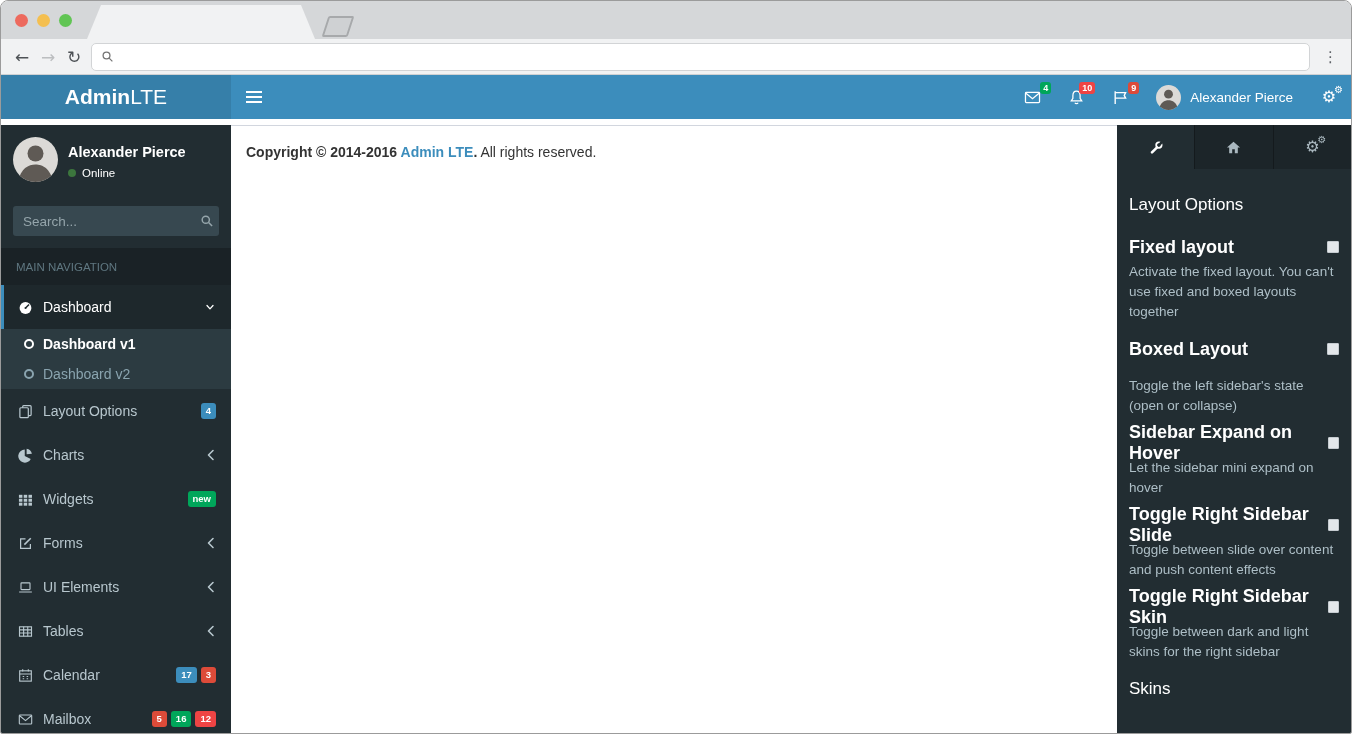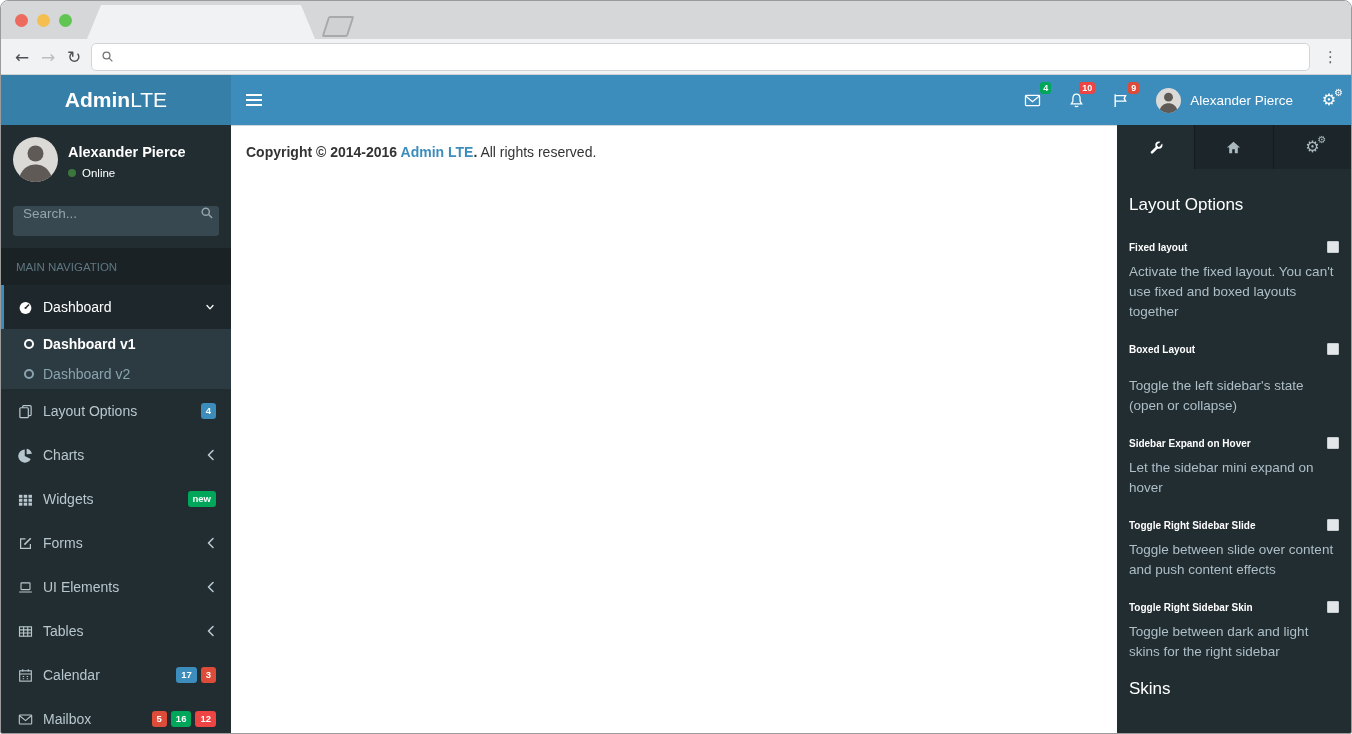--- a/index.html
+++ b/index.html
@@ -20,21 +20,21 @@
   .toolbar { height:36px; background:#f1f2f3; border-bottom:1px solid #cfd1d3; display:flex; align-items:center; padding:0 8px; }
   .nav-ico { width:26px; text-align:center; font-size:17px; color:#4e5256; font-family:"DejaVu Sans",sans-serif; }
   .nav-ico.disabled { color:#bcbec0; }
   .addressbar { flex:1; height:28px; background:#fff; border:1px solid #d2d4d6; border-radius:5px;
                 margin:0 8px 0 4px; display:flex; align-items:center; padding:0 9px; }
   .addressbar input { border:0; outline:none; flex:1; font-size:13px; color:#333; background:transparent; }
   .dots { color:#5f6368; font-size:15px; padding:0 5px; font-family:"DejaVu Sans",sans-serif; }
 
   
   .app { position:relative; height:659px; background:#fff; }
-  .main-header { height:50px; display:flex; }
+  .main-header { height:44px; display:flex; }
   .logo { width:230px; background:#367fa9; color:#fff; font-size:21px; display:flex; align-items:center; justify-content:center; }
   .logo b { font-weight:700; } .logo span { font-weight:300; }
   .navbar { flex:1; background:#3c8dbc; display:flex; justify-content:space-between; }
   .hamburger { width:46px; display:flex; flex-direction:column; align-items:center; justify-content:center; gap:3px; cursor:pointer; }
   .hamburger i { width:16px; height:2px; background:#fff; display:block; }
   .nav-right { display:flex; align-items:stretch; }
   .nav-item { position:relative; width:44px; display:flex; align-items:center; justify-content:center; color:#fff; cursor:pointer; }
   .nav-badge { position:absolute; top:7px; right:3px; font-size:9px; font-weight:700; color:#fff;
                padding:1px 3px; border-radius:3px; line-height:1.15; }
   .bg-green { background:#00a65a; } .bg-yellow { background:#ef4444; } .bg-red { background:#dd4b39; } .bg-blue { background:#3c8dbc; }
@@ -43,21 +43,21 @@
   .gears { position:relative; font-family:"DejaVu Sans",sans-serif; line-height:1; }
   .gears .g1 { font-size:16px; } .gears .g2 { font-size:10px; position:absolute; top:-4px; right:-7px; }
 
   
   .left-sidebar { position:absolute; left:0; top:50px; bottom:0; width:230px; background:#222d32; color:#b8c7ce; overflow:hidden; }
   .user-panel { display:flex; gap:10px; padding:12px 10px 12px 12px; }
   .avatar-45 { width:45px; height:45px; border-radius:50%; overflow:hidden; flex:none; }
   .up-name { color:#fff; font-weight:700; font-size:14.5px; margin:7px 0 7px; }
   .up-status { font-size:11.5px; color:#fff; display:flex; align-items:center; gap:6px; }
   .online-dot { width:8px; height:8px; border-radius:50%; background:#3c763d; display:inline-block; }
-  .search { margin:12px 12px 0; height:30px; background:#374850; border-radius:3px; display:flex; align-items:flex-start; padding:0 10px; }
+  .search { margin:12px 12px 0; height:30px; background:#374850; border-radius:3px; display:flex; align-items:center; padding:0 10px; }
   .search input { flex:1; background:transparent; border:0; outline:none; color:#ccc; font-size:13.5px; }
   .search input::placeholder { color:#95a5ab; }
   .nav-section-header { margin-top:12px; background:#1a2226; color:#5f7780; font-size:11.5px; padding:13px 15px 12px; }
   .menu { list-style:none; }
   .menu > li { height:44px; display:flex; align-items:center; gap:9px; padding:0 15px; font-size:14px; cursor:pointer; }
   .menu > li.active { background:#1e282c; color:#fff; border-left:3px solid #3c8dbc; padding-left:12px; }
   .menu .mi { width:18px; display:flex; justify-content:center; flex:none; }
   .right-slot { margin-left:auto; display:flex; gap:4px; align-items:center; }
   .menu-badge { font-size:9.5px; font-weight:700; color:#fff; padding:2px 5px; border-radius:3px; line-height:1.2; }
   .submenu { list-style:none; background:#2c3b41; }
@@ -75,21 +75,21 @@
   .control-sidebar { position:absolute; right:0; top:50px; bottom:0; width:234px; background:#222d32; overflow:hidden; }
   .cs-tabs { display:flex; height:44px; }
   .cs-tab { flex:1; display:flex; align-items:center; justify-content:center; background:#1c2529; color:#aab8bf;
             border-left:1px solid #141a1d; cursor:pointer; }
   .cs-tab:first-child { border-left:0; }
   .cs-tab.active { background:#222d32; color:#fff; }
   .cs-content { padding:26px 12px 0; }
   .cs-title { color:#fff; font-size:17px; font-weight:400; margin-bottom:22px; }
   .cs-item { margin-bottom:17px; }
   .cs-row { display:flex; justify-content:space-between; align-items:center; height:20px; }
-  .cs-label { color:#fff; font-weight:700; font-size:10px; }
+  .cs-label { color:#fff; font-weight:700; font-size:18px; }
   .cs-check { appearance:none; -webkit-appearance:none; width:12px; height:12px; background:#e3e7ea;
               border:1px solid #c5cbd0; border-radius:1px; cursor:pointer; margin:0; }
   .cs-desc { margin-top:5px; font-size:13.5px; line-height:20px; color:#aebfc7; }
   svg { display:block; }
 </style>
 </head>
 <body>
 
 <div class="window">
 

